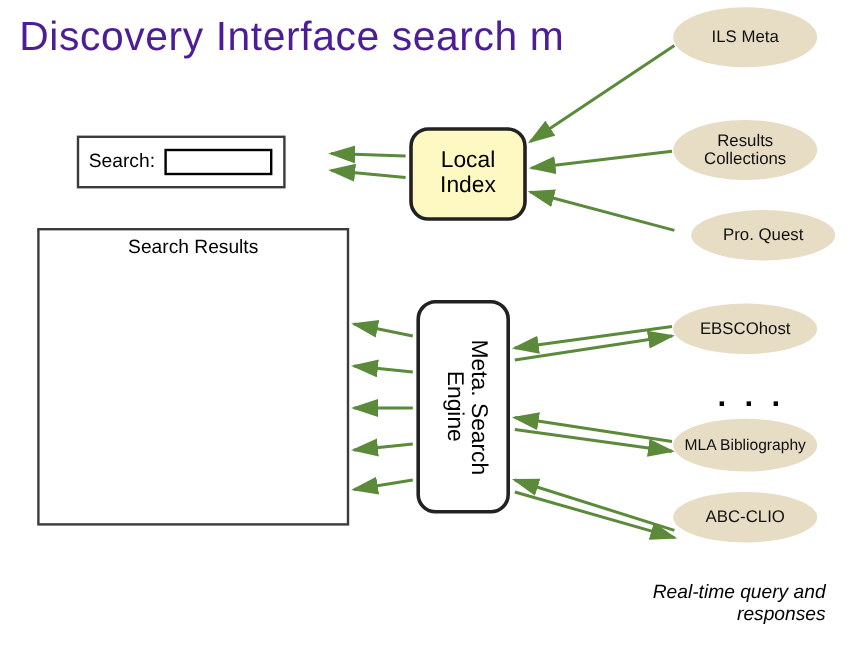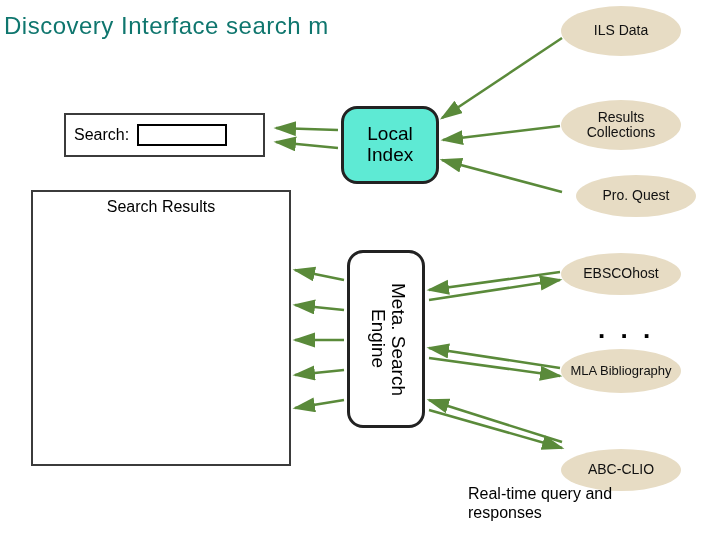--- a/index.html
+++ b/index.html
@@ -7,31 +7,31 @@
     width: 720px;
     height: 540px;
     font-family: Arial, sans-serif;
     background: #fff;
     position: relative;
     overflow: hidden;
   }
   .title {
     position: absolute;
     top: 12px;
-    left: 4px;
-    font-size: 24px;
-    color: #0f766e;
+    left: 16px;
+    font-size: 34px;
+    color: #4c1d95;
     font-weight: 400;
     letter-spacing: 0.5px;
   }
   .search-box {
     position: absolute;
     top: 113px;
     left: 64px;
-    width: 201px;
+    width: 174px;
     height: 44px;
     border: 2px solid #3b3b3b;
     background: #fff;
     display: flex;
     align-items: center;
     padding: 0 8px;
     gap: 8px;
   }
   .search-label {
     font-size: 16px;
@@ -40,35 +40,35 @@
     width: 90px;
     height: 22px;
     border: 2px solid #000;
     background: #fff;
   }
   .results-box {
     position: absolute;
     top: 190px;
     left: 31px;
     width: 260px;
-    height: 276px;
+    height: 248px;
     border: 2px solid #3b3b3b;
     background: #fff;
     padding: 6px;
   }
   .results-label { font-size: 16px; text-align: center; }
   .local-index {
     position: absolute;
     top: 106px;
     left: 341px;
     width: 98px;
     height: 78px;
     border: 3px solid #222;
     border-radius: 16px;
-    background: #5eead4;
+    background: #fef9c3;
     display: flex;
     align-items: center;
     justify-content: center;
     text-align: center;
     font-size: 19px;
     line-height: 1.1;
   }
   .meta-engine {
     position: absolute;
     top: 250px;
@@ -105,23 +105,24 @@
   }
   .dots {
     position: absolute;
     font-size: 26px;
     font-weight: bold;
     letter-spacing: 4px;
   }
   .footer-text {
     position: absolute;
     font-size: 16px;
-    text-align: left;
+    text-align: right;
     width: 220px;
     line-height: 1.2;
+    font-style: italic;
   }
   svg.arrows {
     position: absolute;
     top: 0; left: 0;
     width: 720px;
     height: 540px;
     pointer-events: none;
   }
 </style>
 </head>
@@ -137,26 +138,26 @@
 <div class="results-box">
   <div class="results-label">Search Results</div>
 </div>
 
 <div class="local-index">Local Index</div>
 
 <div class="meta-engine">
   <div class="meta-engine-text">Meta. Search Engine</div>
 </div>
 
-<div class="oval" style="top:6px; left:561px; width:120px; height:50px;">ILS Data</div>
+<div class="oval" style="top:6px; left:561px; width:120px; height:50px;">ILS Meta</div>
 <div class="oval" style="top:100px; left:561px; width:120px; height:50px;">Results Collections</div>
 <div class="oval" style="top:175px; left:576px; width:120px; height:42px;">Pro. Quest</div>
 <div class="oval" style="top:253px; left:561px; width:120px; height:42px;text-align:right;">EBSCOhost</div>
 <div class="oval" style="top:349px; left:561px; width:120px; height:44px; font-size:13px;text-align:right;">MLA Bibliography</div>
-<div class="oval" style="top:449px; left:561px; width:120px; height:42px;">ABC-CLIO</div>
+<div class="oval" style="top:410px; left:561px; width:120px; height:42px;">ABC-CLIO</div>
 
 <div class="dots" style="top:314px; left:598px;">. . .</div>
 
 <div class="footer-text" style="top:484px; left:468px;">Real-time query and responses</div>
 
 <svg class="arrows">
   <defs>
     <marker id="ah" markerWidth="10" markerHeight="10" refX="8" refY="3" orient="auto" markerUnits="strokeWidth">
       <path d="M0,0 L9,3 L0,6 Z" fill="#5a8a3a"></path>
     </marker>

